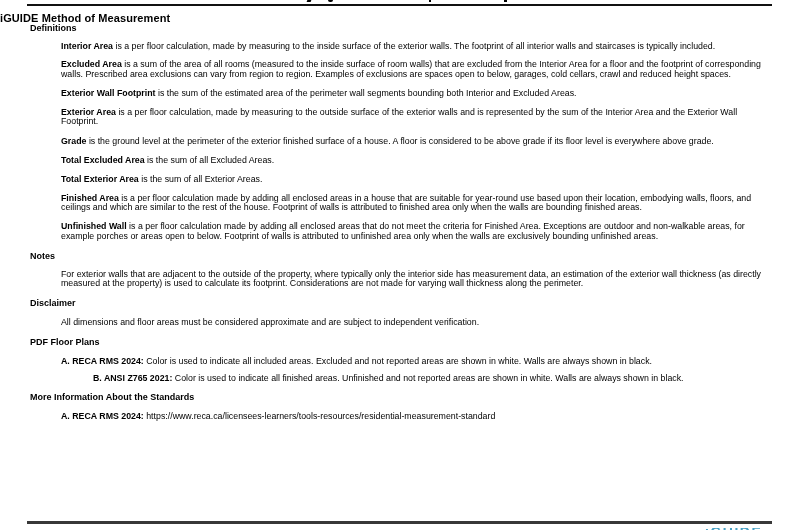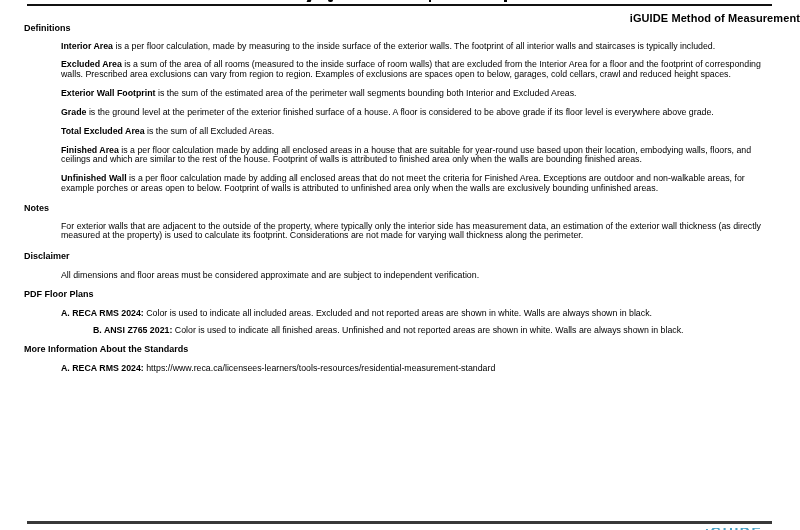--- a/index.html
+++ b/index.html
@@ -22,25 +22,25 @@
   .remnant .m1 { left: 307px; width: 4px; height: 2px; transform: skewX(-22deg); }
   .remnant .m2 { left: 328px; width: 5px; height: 2px; border-radius: 0 0 2px 2px; }
   .remnant .m3 { left: 429px; width: 2px; height: 2px; }
   .remnant .m4 { left: 504px; width: 3px; height: 2px; }
 
   .title {
     margin: 13px 0 0 0;
     font-size: 11px;
     line-height: 11px;
     font-weight: bold;
-    text-align: right;
+    text-align: left;
     letter-spacing: 0.1px;
   }
   h2 {
-    margin: 0 0 0 24px;
+    margin: 0 0 0 30px;
     font-size: 9px;
     line-height: 9px;
     font-weight: bold;
   }
   p {
     margin: 0 0 0 61px;
     width: 714px;
     font-size: 8.8px;
     line-height: 9.3px;
   }
@@ -89,26 +89,28 @@
   <div class="title">iGUIDE Method of Measurement</div>
 
   <h2 class="h-def">Definitions</h2>
 
   <p class="mt9"><b>Interior Area</b><span> is a per floor calculation, made by measuring to the inside surface of the exterior walls. The footprint of all interior walls and staircases is typically included.</span></p>
 
   <p class="mt9"><b>Excluded Area</b><span> is a sum of the area of all rooms (measured to the inside surface of room walls) that are excluded from the Interior Area for a floor and the footprint of corresponding walls. Prescribed area exclusions can vary from region to region. Examples of exclusions are spaces open to below, garages, cold cellars, crawl and reduced height spaces.</span></p>
 
   <p class="mt10"><b>Exterior Wall Footprint</b><span> is the sum of the estimated area of the perimeter wall segments bounding both Interior and Excluded Areas.</span></p>
 
+  <p class="mt10"><b>Exterior Area</b><span> is a per floor calculation, made by measuring to the outside surface of the exterior walls and is represented by the sum of the Interior Area and the Exterior Wall Footprint.</span></p>
 
   <p class="mt10"><b>Grade</b><span> is the ground level at the perimeter of the exterior finished surface of a house. A floor is considered to be above grade if its floor level is everywhere above grade.</span></p>
 
 
   <p class="mt10"><b>Total Excluded Area</b><span> is the sum of all Excluded Areas.</span></p>
 
+  <p class="mt10"><b>Total Exterior Area</b><span> is the sum of all Exterior Areas.</span></p>
 
   <p class="mt9"><b>Finished Area</b><span> is a per floor calculation made by adding all enclosed areas in a house that are suitable for year-round use based upon their location, embodying walls, floors, and ceilings and which are similar to the rest of the house. Footprint of walls is attributed to finished area only when the walls are bounding finished areas.</span></p>
 
   <p class="mt10"><b>Unfinished Wall</b><span> is a per floor calculation made by adding all enclosed areas that do not meet the criteria for Finished Area. Exceptions are outdoor and non-walkable areas, for example porches or areas open to below. Footprint of walls is attributed to unfinished area only when the walls are exclusively bounding unfinished areas.</span></p>
 
   <h2 class="mt11">Notes</h2>
   <p class="mt9">For exterior walls that are adjacent to the outside of the property, where typically only the interior side has measurement data, an estimation of the exterior wall thickness (as directly measured at the property) is used to calculate its footprint. Considerations are not made for varying wall thickness along the perimeter.</p>
 
   <h2 class="mt11">Disclaimer</h2>
   <p class="mt10">All dimensions and floor areas must be considered approximate and are subject to independent verification.</p>

